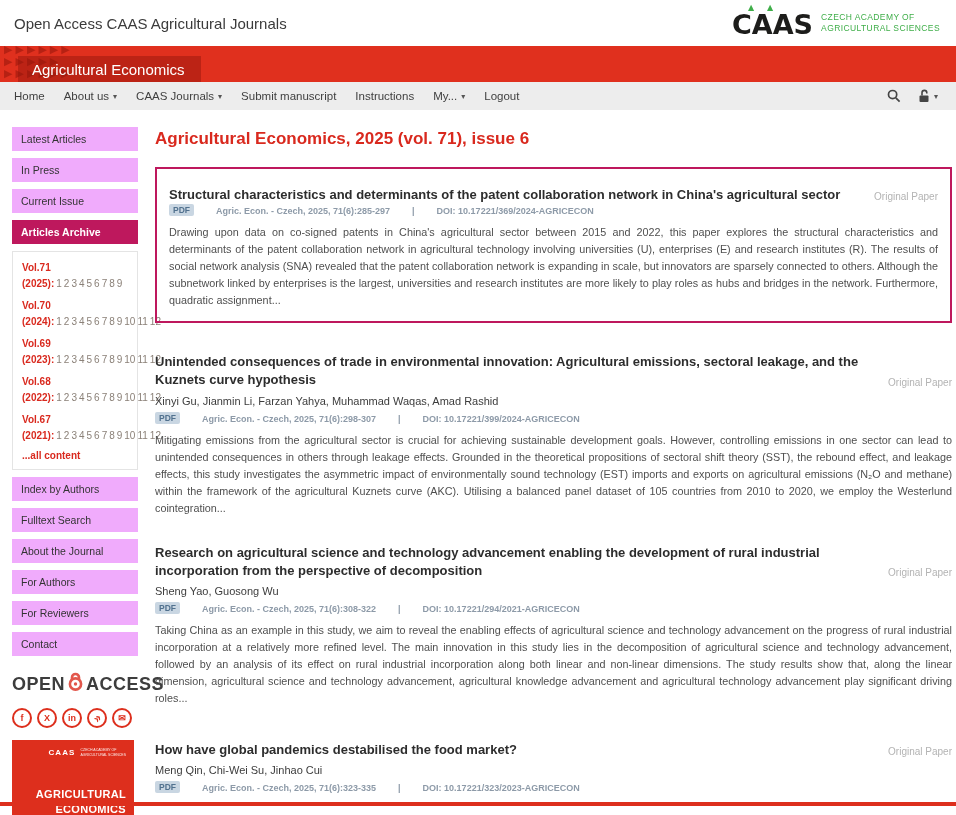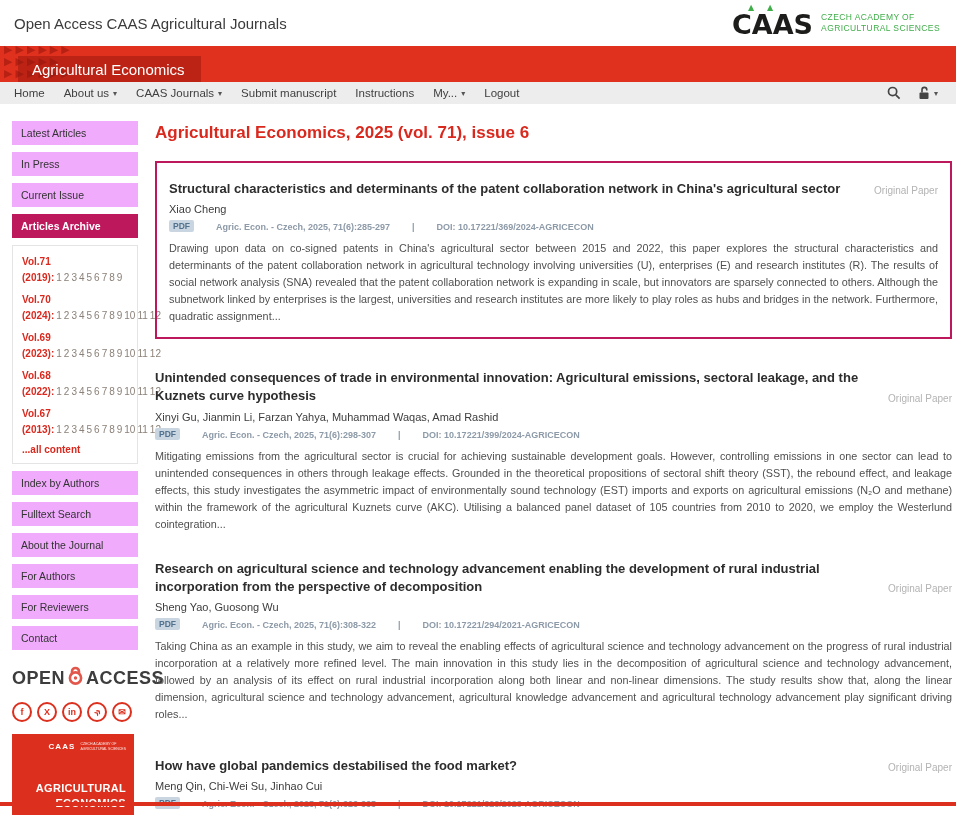--- a/index.html
+++ b/index.html
@@ -16,21 +16,21 @@
   .caas-tri.t1 { left:16px; } .caas-tri.t2 { left:35px; }
   .caas-org { font-size:8.5px; color:#3fae49; letter-spacing:0.4px; line-height:1.3; text-transform:uppercase; }
 
   
   .banner { position:relative; height:36px; background:#e0301e; overflow:hidden; }
   .banner-pattern { position:absolute; left:4px; top:-3px; width:230px; color:rgba(140,18,8,0.5); font-size:11px; line-height:12px; letter-spacing:3px; }
   .banner-pattern::before { content:"\25B6 \25B6 \25B6 \25B6 \25B6 \25B6\A \25B6 \25B6 \25B6 \25B6 \25B6\A \25B6 \25B6 \25B6 \25B6 \25B6 \25B6\A \25B6 \25B6 \25B6 \25B6 \25B6"; white-space:pre; }
   .banner-title { position:relative; display:inline-block; background:rgba(145,20,10,0.45); color:#fff; font-size:15px; padding:5px 16px 6px 14px; margin:10px 0 0 18px; }
 
   
-  .navbar { display:flex; align-items:center; height:22px; background:#ededed; padding:0 18px 0 14px; gap:19px; font-size:11.5px; color:#3f3f3f; }
+  .navbar { display:flex; align-items:center; height:28px; background:#ededed; padding:0 18px 0 14px; gap:19px; font-size:11.5px; color:#3f3f3f; }
   .nav-item { display:flex; align-items:center; gap:4px; cursor:pointer; white-space:nowrap; }
   .caret { font-size:8px; color:#555; }
   .nav-right { margin-left:auto; display:flex; gap:17px; align-items:center; }
   .icon-btn { cursor:pointer; display:flex; align-items:center; gap:3px; }
 
   
   .content { display:flex; padding:17px 0 0 12px; }
   .sidebar { width:126px; flex:none; }
   .main { flex:1; padding:0 4px 0 17px; min-width:0; }
 
@@ -139,33 +139,33 @@
   <div class="content">
 
     <div class="sidebar">
       <div class="side-item">Latest Articles</div>
       <div class="side-item">In Press</div>
       <div class="side-item">Current Issue</div>
       <div class="side-item active">Articles Archive</div>
 
       <div class="vol-panel">
         <div class="vol-row">
-          <span class="vol-label">Vol.71 (2019):</span><span><a class="issue-link">1</a><a class="issue-link">2</a><a class="issue-link">3</a><a class="issue-link">4</a><a class="issue-link">5</a><a class="issue-link">6</a><a class="issue-link">7</a><a class="issue-link">8</a><a class="issue-link">9</a></span>
+          <span class="vol-label">Vol.71 (2025):</span><span><a class="issue-link">1</a><a class="issue-link">2</a><a class="issue-link">3</a><a class="issue-link">4</a><a class="issue-link">5</a><a class="issue-link">6</a><a class="issue-link">7</a><a class="issue-link">8</a><a class="issue-link">9</a></span>
         </div>
         <div class="vol-row">
           <span class="vol-label">Vol.70 (2024):</span><span><a class="issue-link">1</a><a class="issue-link">2</a><a class="issue-link">3</a><a class="issue-link">4</a><a class="issue-link">5</a><a class="issue-link">6</a><a class="issue-link">7</a><a class="issue-link">8</a><a class="issue-link">9</a><a class="issue-link">10</a><a class="issue-link">11</a><a class="issue-link">12</a></span>
         </div>
         <div class="vol-row">
           <span class="vol-label">Vol.69 (2023):</span><span><a class="issue-link">1</a><a class="issue-link">2</a><a class="issue-link">3</a><a class="issue-link">4</a><a class="issue-link">5</a><a class="issue-link">6</a><a class="issue-link">7</a><a class="issue-link">8</a><a class="issue-link">9</a><a class="issue-link">10</a><a class="issue-link">11</a><a class="issue-link">12</a></span>
         </div>
         <div class="vol-row">
           <span class="vol-label">Vol.68 (2022):</span><span><a class="issue-link">1</a><a class="issue-link">2</a><a class="issue-link">3</a><a class="issue-link">4</a><a class="issue-link">5</a><a class="issue-link">6</a><a class="issue-link">7</a><a class="issue-link">8</a><a class="issue-link">9</a><a class="issue-link">10</a><a class="issue-link">11</a><a class="issue-link">12</a></span>
         </div>
         <div class="vol-row">
-          <span class="vol-label">Vol.67 (2013):</span><span><a class="issue-link">1</a><a class="issue-link">2</a><a class="issue-link">3</a><a class="issue-link">4</a><a class="issue-link">5</a><a class="issue-link">6</a><a class="issue-link">7</a><a class="issue-link">8</a><a class="issue-link">9</a><a class="issue-link">10</a><a class="issue-link">11</a><a class="issue-link">12</a></span>
+          <span class="vol-label">Vol.67 (2021):</span><span><a class="issue-link">1</a><a class="issue-link">2</a><a class="issue-link">3</a><a class="issue-link">4</a><a class="issue-link">5</a><a class="issue-link">6</a><a class="issue-link">7</a><a class="issue-link">8</a><a class="issue-link">9</a><a class="issue-link">10</a><a class="issue-link">11</a><a class="issue-link">12</a></span>
         </div>
         <div class="all-content">...all content</div>
       </div>
 
       <div class="side-item">Index by Authors</div>
       <div class="side-item">Fulltext Search</div>
       <div class="side-item">About the Journal</div>
       <div class="side-item">For Authors</div>
       <div class="side-item">For Reviewers</div>
       <div class="side-item">Contact</div>
@@ -207,21 +207,20 @@
     </div>
 
     <div class="main">
       <h2 class="page-title">Agricultural Economics, 2025 (vol. 71), issue 6</h2>
 
       <article class="article highlighted">
         <div class="art-head">
           <h3 class="art-title">Structural characteristics and determinants of the patent collaboration network in China's agricultural sector</h3>
           <span class="art-type">Original Paper</span>
         </div>
-        <div class="art-authors">Xiao Cheng</div>
         <div class="art-meta">
           <span class="pdf-badge">PDF</span>
           <span class="citation">Agric. Econ. - Czech, 2025, 71(6):285-297</span>
           <span>|</span>
           <span class="doi">DOI: 10.17221/369/2024-AGRICECON</span>
         </div>
         <p class="art-abstract">Drawing upon data on co-signed patents in China's agricultural sector between 2015 and 2022, this paper explores the structural characteristics and determinants of the patent collaboration network in agricultural technology involving universities (U), enterprises (E) and research institutes (R). The results of social network analysis (SNA) revealed that the patent collaboration network is expanding in scale, but innovators are sparsely connected to others. Although the subnetwork linked by enterprises is the largest, universities and research institutes are more likely to play roles as hubs and bridges in the network. Furthermore, quadratic assignment...</p>
       </article>
 
       <article class="article">

